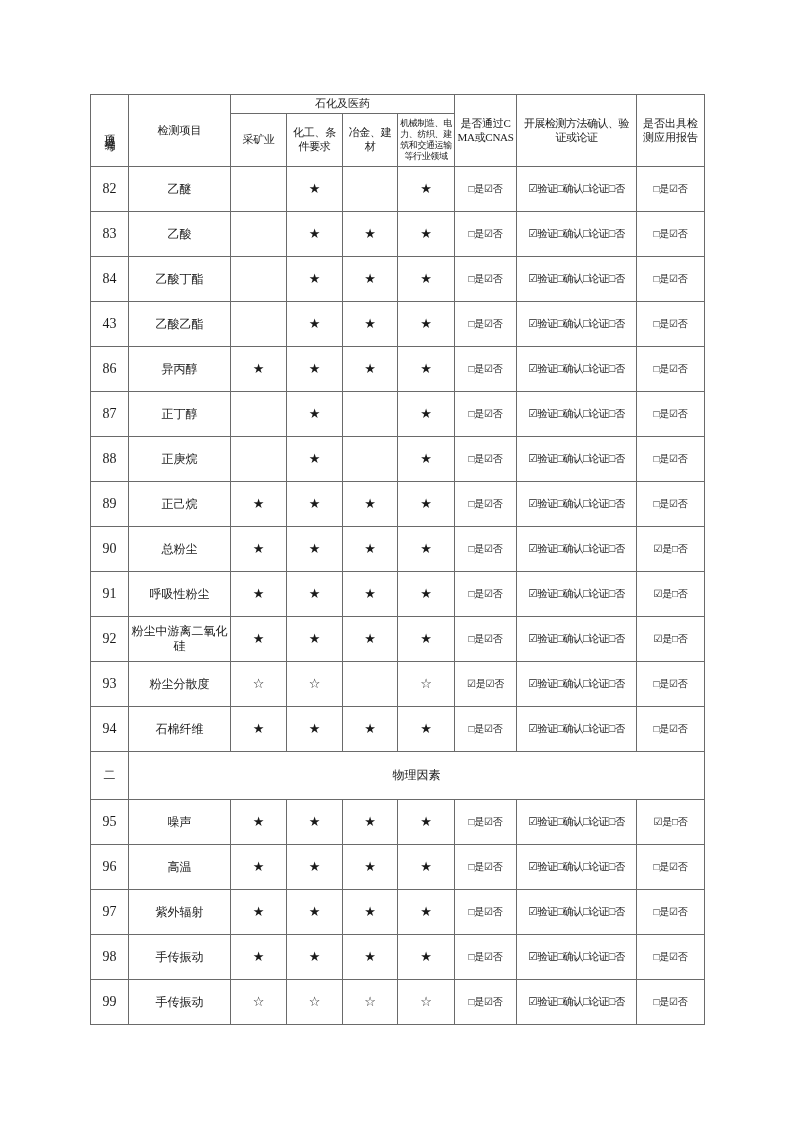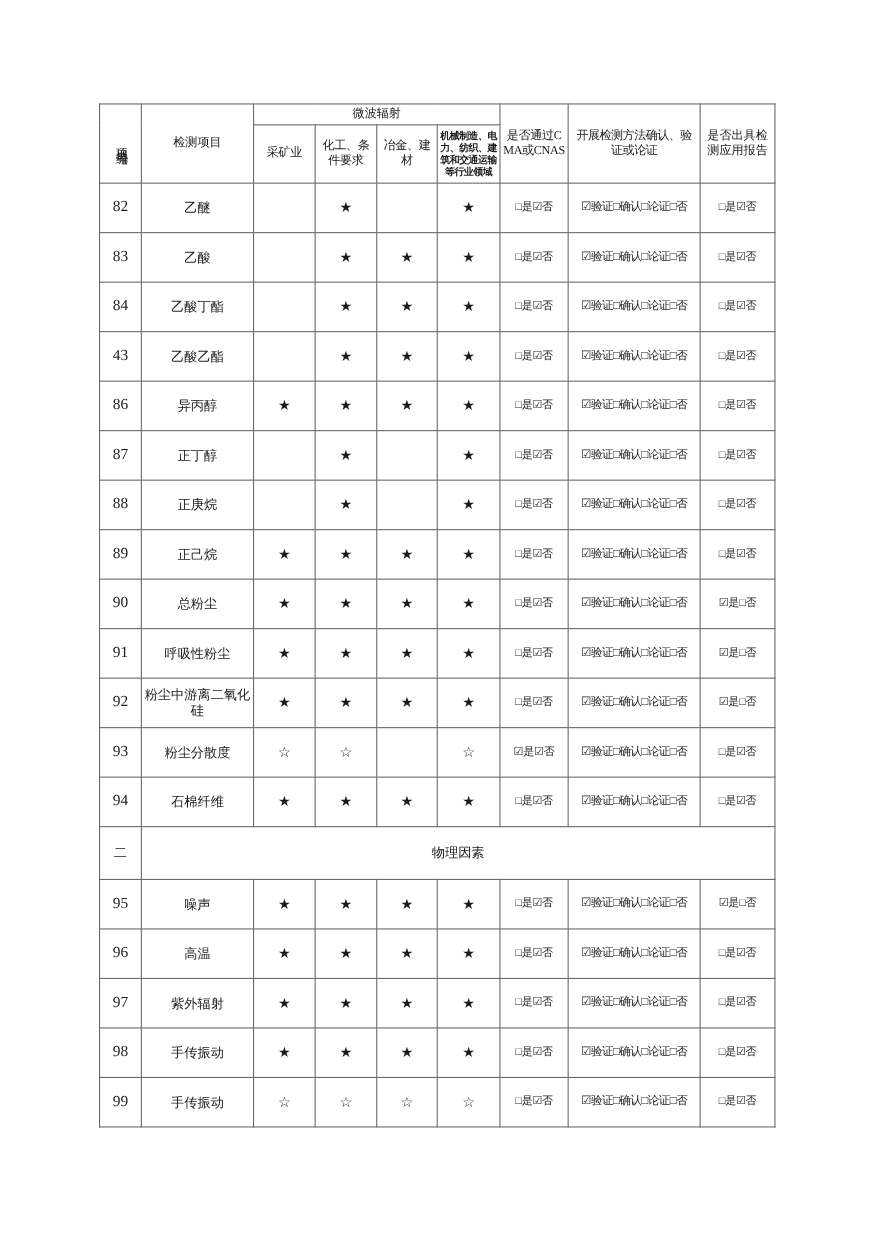--- a/index.html
+++ b/index.html
@@ -23,21 +23,21 @@
     padding:1px 2px;
     text-align:center;
     vertical-align:middle;
     font-weight:normal;
     word-break:break-all;
     line-height:1.25;
   }
   .doc thead th{font-size:11px;}
   .th-cond{height:16px;font-size:12px;}
   .hrow2 th{height:50px;font-size:10.5px;letter-spacing:-0.3px;}
-  .hrow2 th.small{font-size:9px;letter-spacing:-0.4px;padding:1px 1px;font-weight:bold;}
+  .hrow2 th.small{font-size:9px;letter-spacing:-0.4px;padding:1px 1px;}
   .th-cma{font-size:10px;letter-spacing:-0.3px;padding:1px 1px;font-family:Liberation Serif, serif;}
   .th-method{font-size:10.5px;letter-spacing:-0.5px;}
   .th-report{font-size:11px;}
   .th-itemname{font-size:12px;}
   .vert{
     display:inline-block;
     writing-mode:vertical-rl;
     text-orientation:upright;
     font-size:11px;
     letter-spacing:2px;
@@ -63,21 +63,21 @@
         <col style="width:55px">
         <col style="width:57px">
       <col style="width:62px">
         <col style="width:120px">
         <col style="width:68px">
     </colgroup>
     <thead>
       <tr class="hrow1">
         <th rowspan="2"><span class="vert">项目编号</span></th>
         <th rowspan="2" class="th-itemname">检测项目</th>
-        <th colspan="4" class="th-cond">微波辐射</th>
+        <th colspan="4" class="th-cond">石化及医药</th>
         <th rowspan="2" class="th-cma">是否通过CMA或CNAS</th>
         <th rowspan="2" class="th-method">开展检测方法确认、验证或论证</th>
         <th rowspan="2" class="th-report">是否出具检测应用报告</th>
       </tr>
       <tr class="hrow2">
         <th>采矿业</th>
         <th>化工、条件要求</th>
         <th>冶金、建材</th>
         <th class="small">机械制造、电力、纺织、建筑和交通运输等行业领域</th>
       </tr>

